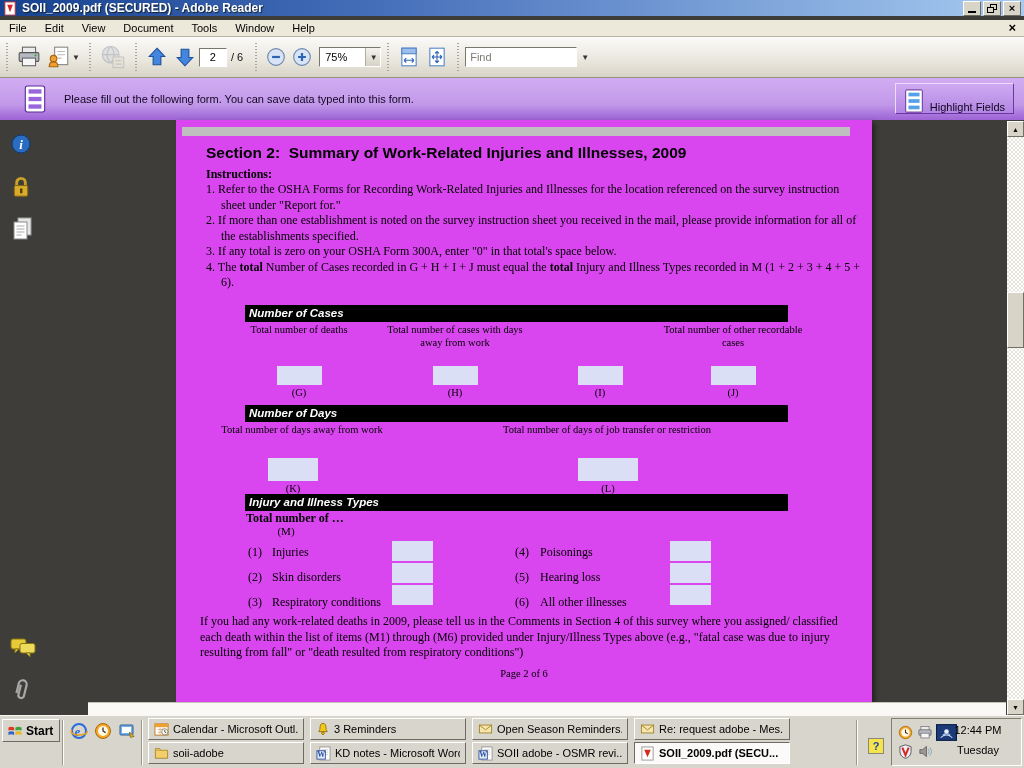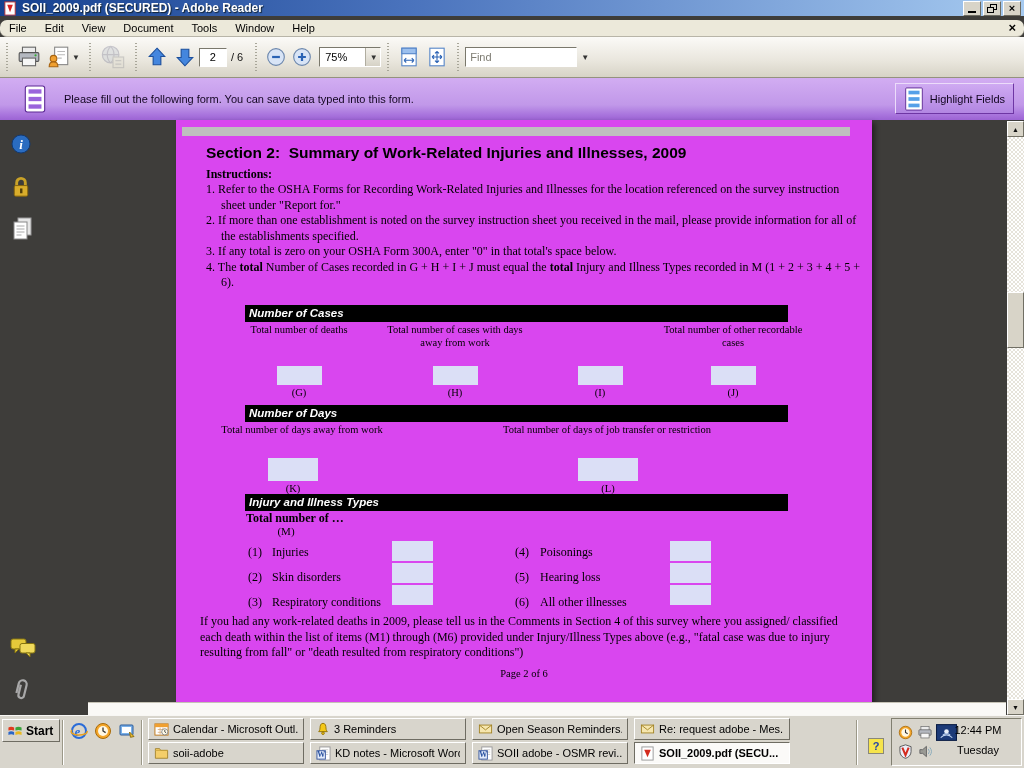--- a/index.html
+++ b/index.html
@@ -18,21 +18,21 @@
     border-color:#fff #6e6c62 #6e6c62 #fff; margin-left:2px;
     display:flex; align-items:center; justify-content:center; font-size:11px; font-weight:bold; color:#000; }
   .g-min { width:8px; height:2px; background:#000; margin-top:8px; }
   .g-restore { position:relative; width:10px; height:9px; }
   .g-restore i { position:absolute; border:1px solid #000; background:#d8d4c8; display:block; }
   .g-restore i.b1 { width:7px; height:6px; right:0; top:0; }
   .g-restore i.b2 { width:7px; height:6px; left:0; bottom:0; }
 
   
   #menubar { left:0; top:20px; width:1024px; height:17px; background:#ece9da;
-    border-bottom:1px solid #b8b5a8; display:flex; align-items:center; font-size:11px; color:#000;border-radius:7px; }
+    border-bottom:1px solid #b8b5a8; display:flex; align-items:center; font-size:11px; color:#000; }
   .menu-item { padding:1px 9px; }
   #menubar-close { position:absolute; right:8px; top:1px; font-size:13px; font-weight:bold; line-height:14px; }
 
   
   #toolbar { left:0; top:37px; width:1024px; height:41px;
     background:linear-gradient(#fbfaf7,#e9e6dd 60%,#d7d3c6);
     border-bottom:1px solid #94927f; display:flex; align-items:center; }
   .grip { width:6px; height:28px; margin:0 4px;
     background-image:repeating-linear-gradient(#a8a699 0 1px, transparent 1px 3px);
     background-size:2px 100%; background-repeat:no-repeat; background-position:2px 0; }
@@ -55,21 +55,21 @@
   
   #notifbar { left:0; top:78px; width:1024px; height:42px;
     background:linear-gradient(#d2adf2,#c198e9 70%,#bохот);
     background:linear-gradient(#d2adf2,#c198e9 64%,#aa77de 86%,#9c63d4);
     display:flex; align-items:center; }
   #notif-icon { margin:0 18px 0 24px; }
   #notif-msg { font-size:11px; color:#140722; }
   #highlight-btn { position:absolute; right:10px; top:5px; height:31px; padding:0 8px;
     background:linear-gradient(#cfaaf2,#b astray); background:linear-gradient(#cfaaf2,#b286e2);
     border:1px solid; border-color:#ecdcfa #6e36a4 #6e36a4 #ecdcfa;
-    display:flex; align-items:center; gap:6px; font-size:11px; color:#10041e; }
+    display:flex; align-items:flex-end; gap:6px; font-size:11px; color:#10041e; }
 
   
   #docarea { left:0; top:120px; width:1024px; height:595px; background:#3e3d3a; }
   .side-ico { position:absolute; left:10px; }
 
   #pdf-page { position:absolute; left:176px; top:0; width:696px; height:583px; background:#d946ef;
     box-shadow:3px 3px 5px rgba(0,0,0,.45); color:#000; }
   #page-topbar { left:6px; top:7px; width:668px; height:9px; background:#bfbfbf; }
 
   .serif { font-family:"Liberation Serif", serif; }

